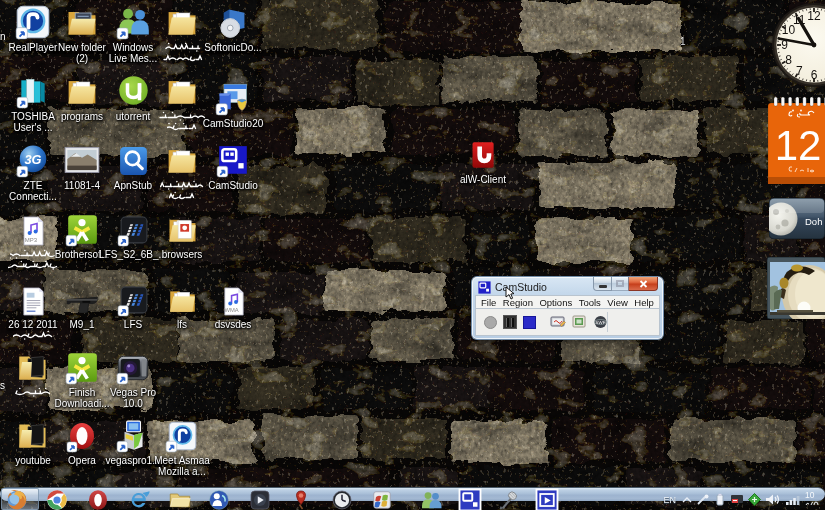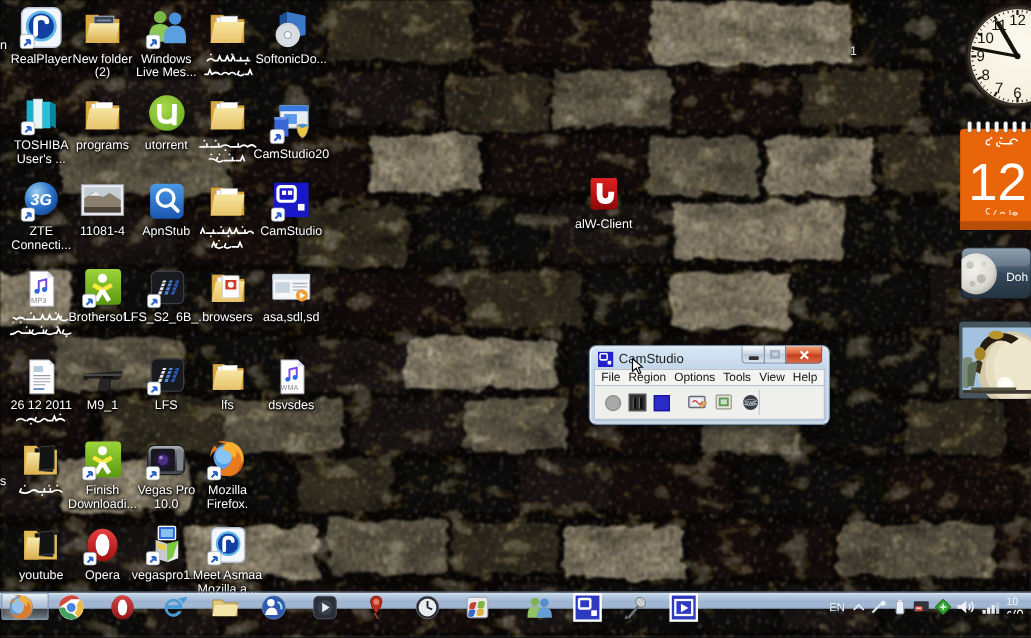--- a/index.html
+++ b/index.html
@@ -49,23 +49,23 @@
 .sr-body { position:absolute; left:4px; right:0; top:24px; bottom:4px;
   background:linear-gradient(180deg,#fdfeff,#e8f0f8 60%,#dde8f3);
   border:1px solid #b5c2cf; display:flex; align-items:center; }
 .sr-stopico { width:9px; height:9px; background:#2d3f8f; border:1px solid #1a2a6a; margin-left:7px; }
 .sr-stoptxt { font-size:10.5px; color:#111; margin-left:7px; }
 .sr-time { font-size:10.5px; color:#111; position:absolute; left:99px; }
 .sr-meter { position:absolute; left:146px; right:0; top:1px; bottom:1px;
   background:#e9e5da; border-left:1px solid #c5c1b5; box-shadow:inset 0 1px 2px #c8c4b8; }
 
 
-.taskbar { position:absolute; left:0; top:473px; width:825px; height:14px;
+.taskbar { position:absolute; left:0; top:487px; width:825px; height:14px;
   background:linear-gradient(180deg,#dde9f4 0%,#bdd0e4 15%,#a8bed7 45%,#9db3cf 55%,#a3b8d2 80%,#91a8c3 100%);
-  border-top:1px solid #4a5a68; }
+  border-top:1px solid #4a5a68;border-radius:10px; }
 .tbi { position:absolute; top:0; width:38px; height:23px; display:flex; align-items:center; justify-content:center; }
 .tbi svg { filter:saturate(0.82); }
 .tb-active { position:absolute; left:1px; top:0px; width:38px; height:22px; border-radius:2px;
   background:linear-gradient(180deg,rgba(255,255,255,0.65),rgba(255,255,255,0.15) 50%,rgba(210,230,250,0.5));
   border:1px solid rgba(120,145,170,0.8); }
 .tray { position:absolute; right:0; top:0; height:23px; display:flex; align-items:center; }
 .tr-en { font-size:9px; color:#f2f6fa; text-shadow:0 1px 1px #345; margin-right:4px; }
 .tr-clock { width:20px; font-size:8.5px; line-height:8.5px; color:#f6f9fc; text-align:left; margin-left:3px;
   overflow:hidden; }
 .frag { position:absolute; color:#fff; font-size:10px; text-shadow:0 1px 2px #000; }
@@ -568,35 +568,20 @@
           <path d="M4 27 L7 12 h21 l-2.5 15 z" fill="url(#gfold)" opacity="0.55"></path>
           <rect x="12" y="8" width="12" height="16" fill="#fff" stroke="#ccc" stroke-width="0.5"></rect>
           <path d="M14 11 h8 v7 h-8 z" fill="#d03a2a"></path>
           <circle cx="18" cy="14.5" r="2.2" fill="#fff"></circle>
         </svg>
       </div>
       <div class="lb">
         <div>browsers</div>
       </div>
     </div>
-<div class="dico" style="left:199px;top:213px">
-      <div class="ig">
-        <svg width="34" height="34" viewBox="0 0 32 32" xmlns="http://www.w3.org/2000/svg">
-          <rect x="2" y="6" width="28" height="19" rx="1" fill="#f4f6f8" stroke="#99a" stroke-width="0.7"></rect>
-          <rect x="2" y="6" width="28" height="4" fill="#d8e2ec"></rect>
-          <rect x="4" y="12" width="11" height="8" fill="#c8d4e0"></rect>
-          <path d="M17 13 h11 M17 15.5 h11 M17 18 h8" stroke="#aab4c0" stroke-width="1"></path>
-          <circle cx="24" cy="22" r="4.5" fill="#f0a030"></circle>
-          <path d="M22.5 19.5 l4 2.5 -4 2.5 z" fill="#fff"></path>
-        </svg>
-      </div>
-      <div class="lb">
-        <div>asa,sdl,sd</div>
-      </div>
-    </div>
 <div class="dico" style="left:-1px;top:283px">
       <div class="ig">
         <svg width="31" height="31" viewBox="0 0 32 32" xmlns="http://www.w3.org/2000/svg">
           <path d="M6 2 h16 l4 4 v24 H6 z" fill="#fff" stroke="#aab" stroke-width="0.8"></path>
           <path d="M22 2 l4 4 h-4 z" fill="#dde"></path>
           <rect x="9" y="7" width="8" height="5" fill="#b8cce0"></rect>
           <path d="M9 15 h14 M9 17.5 h14 M9 20 h14 M9 22.5 h10" stroke="#99a" stroke-width="0.9"></path>
           <path d="M9 26 h9" stroke="#4a6ac0" stroke-width="1.2"></path>
         </svg>
       </div>
@@ -727,38 +712,20 @@
           <circle cx="13.5" cy="16" r="4" fill="#4a3080"></circle>
           <circle cx="12" cy="14.2" r="1.4" fill="#a088d0"></circle>
           <rect x="24" y="8" width="4.6" height="16" rx="1" fill="#808489"></rect>
           <rect x="1" y="21" width="10" height="10" rx="2" fill="#fff" stroke="#9ab" stroke-width="0.5"></rect>
           <path d="M4 29 L8 25 M8 25 h-3 M8 25 v3" stroke="#2a62c8" stroke-width="1.6" fill="none"></path>
         </svg>
       </div>
       <div class="lb">
         <div>Vegas Pro</div>
         <div>10.0</div>
-      </div>
-    </div>
-<div class="dico" style="left:148px;top:351px">
-      <div class="ig">
-        <svg width="34" height="34" viewBox="0 0 32 32" xmlns="http://www.w3.org/2000/svg">
-          <circle cx="15" cy="14" r="9.5" fill="#5aa0e8"></circle>
-          <circle cx="13.5" cy="12.5" r="6.5" fill="#88c4f4"></circle>
-          <path d="M16 2.5 a12.8 12.8 0 1 1 -12.5 17 q4.5 5 10 3 a10.5 10.5 0 0 0 -5-20 q3.5-1.5 7.5 0" fill="#e87a1e"></path>
-          <path d="M16 2.5 q7.5 0 10.5 6.5 q2.5 5 0 9.5 q0.5-7-4.5-9.5 q2 4-1.5 5.5 q-2.5-6-8.5-6.5 q1.5-3.5 4-5.5" fill="#f8b033"></path>
-          <path d="M6.5 5 q-3.5 3.5 -3.5 9 q1.5-5 5.5-6 z" fill="#e87a1e"></path>
-          <path d="M28 16 a12.8 12.8 0 0 1 -12 12.5 q8-2 9-8 q2-1.5 3-4.5" fill="#d8641a"></path>
-          <rect x="1" y="21" width="10" height="10" rx="2" fill="#fff" stroke="#9ab" stroke-width="0.5"></rect>
-          <path d="M4 29 L8 25 M8 25 h-3 M8 25 v3" stroke="#2a62c8" stroke-width="1.6" fill="none"></path>
-        </svg>
-      </div>
-      <div class="lb">
-        <div>Mozilla</div>
-        <div>Firefox.</div>
       </div>
     </div>
 <div class="dico" style="left:-1px;top:419px">
       <div class="ig">
         <svg width="35" height="35" viewBox="0 0 32 32" xmlns="http://www.w3.org/2000/svg">
           <path d="M3 6 h9 l2.5 3 H27 v18 H3 z" fill="#e3bc56"></path>
           <path d="M11 8 l13 1 v16 l-13 -1 z" fill="#0c0c0c" stroke="#3a3a3a" stroke-width="0.6"></path>
           <path d="M14 7 l11 -1 v17 l-11 1 z" fill="#141414" stroke="#4a4a4a" stroke-width="0.6"></path>
           <path d="M3 27 L5.5 11 h9 l-1 16 z" fill="url(#gfold)"></path>
         </svg>

